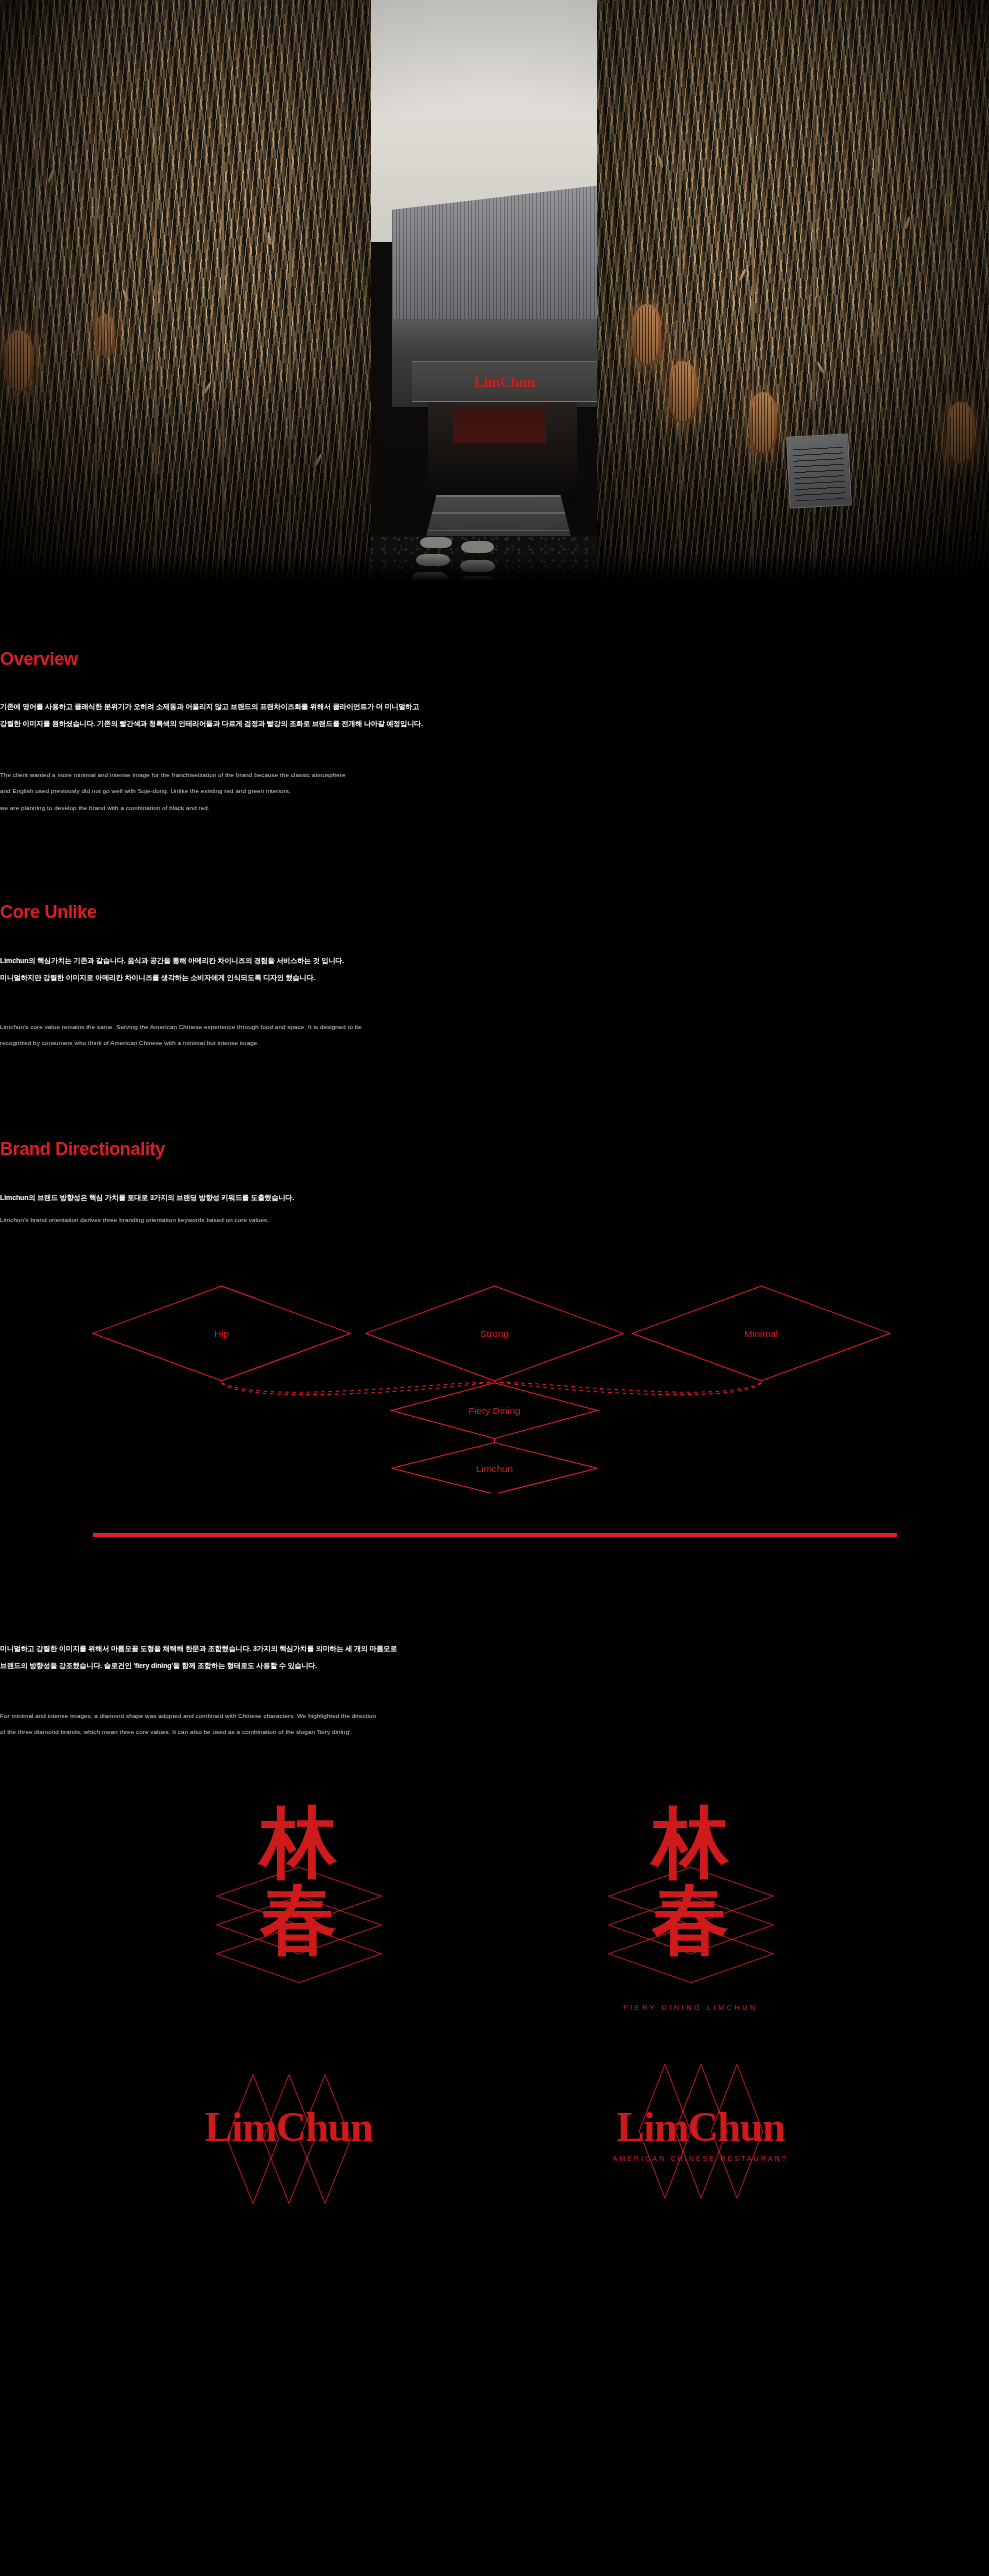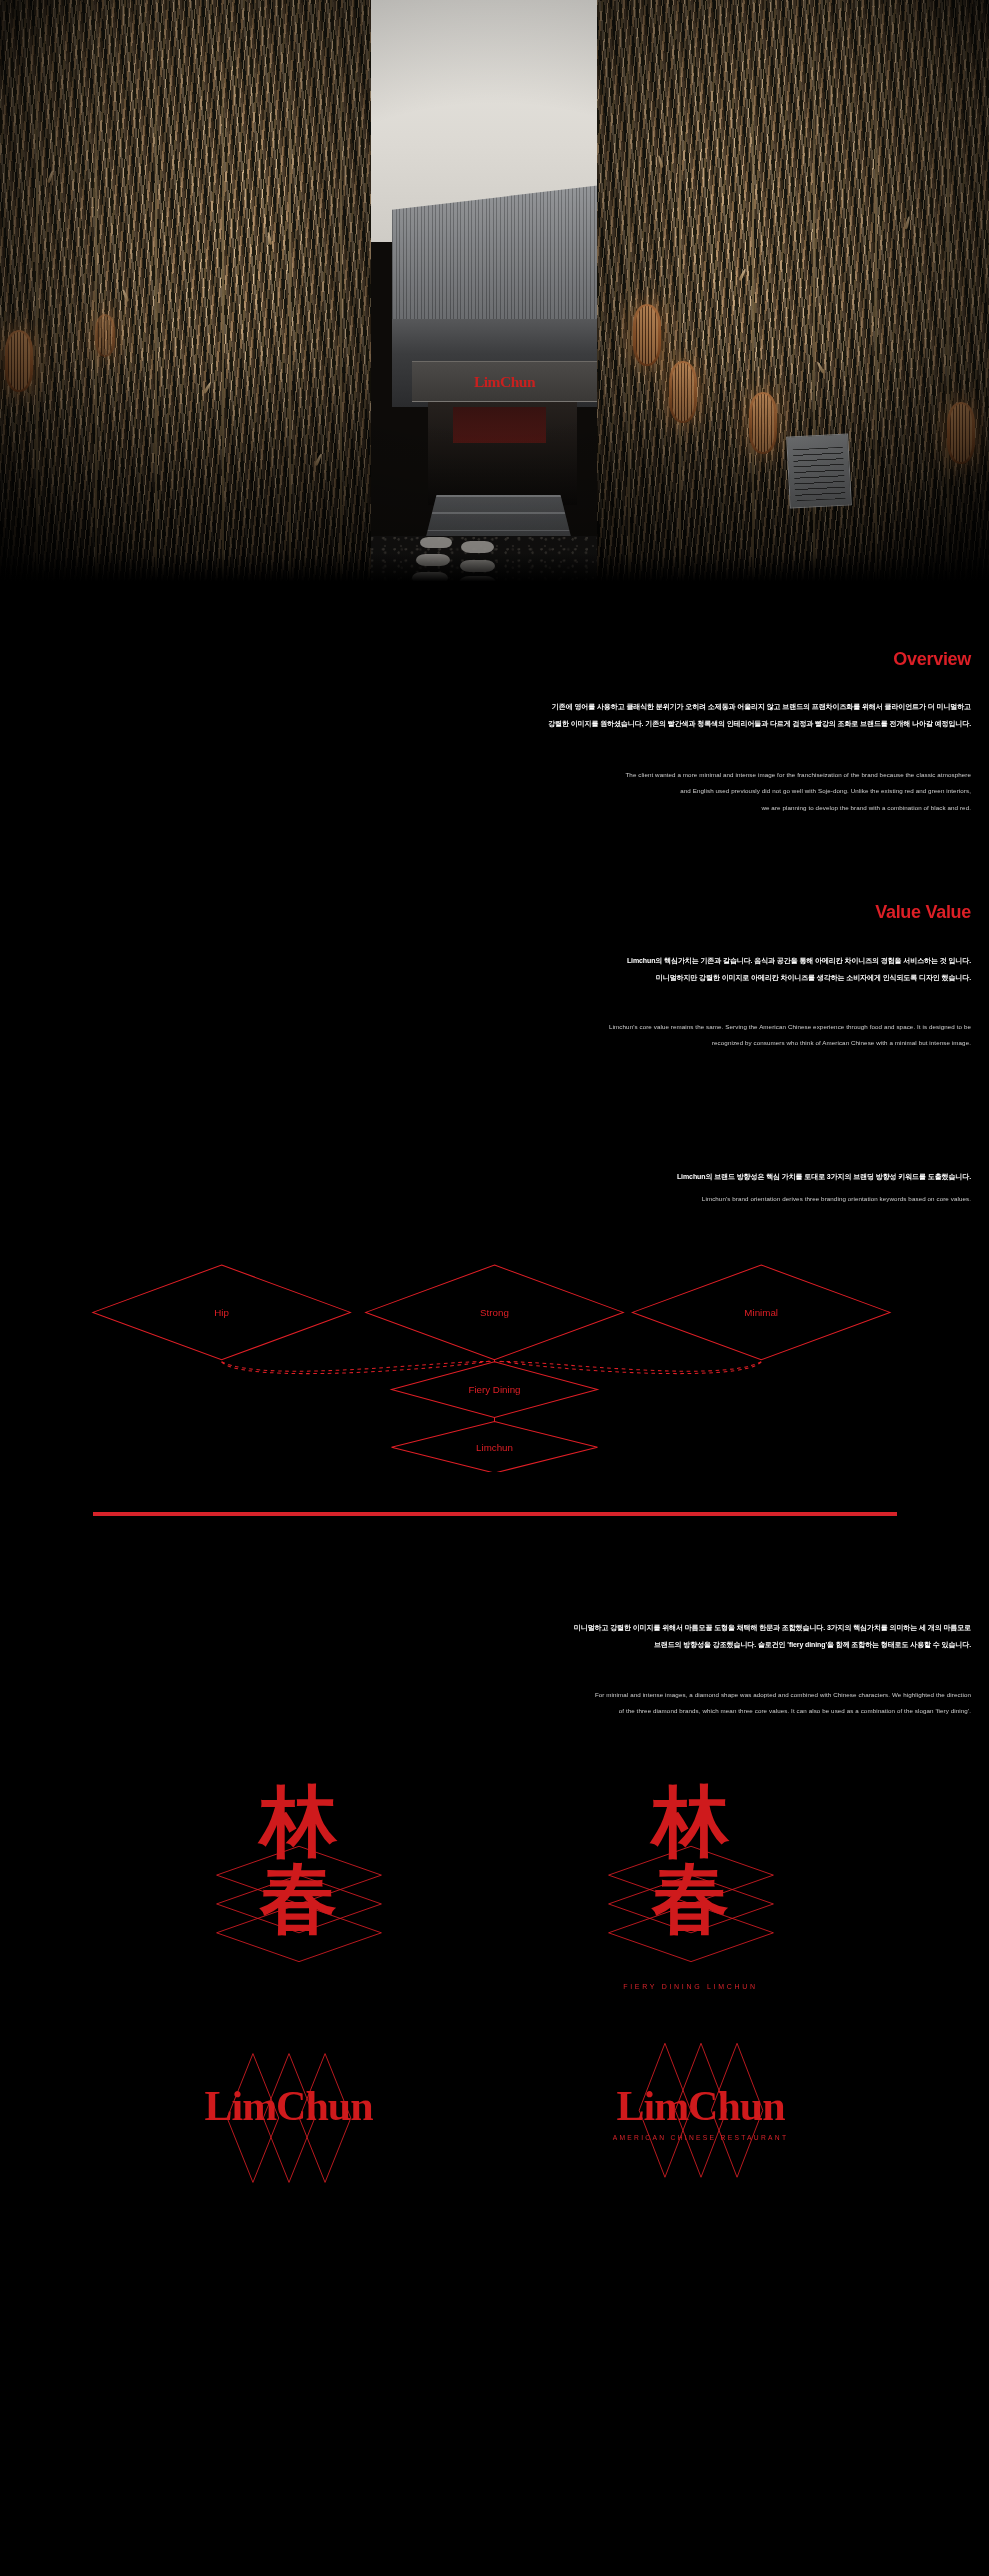--- a/index.html
+++ b/index.html
@@ -161,21 +161,21 @@
   .hero-vignette{
     position:absolute; inset:0;
     background:radial-gradient(ellipse at 50% 45%, rgba(0,0,0,0) 35%, rgba(0,0,0,.35) 78%, rgba(0,0,0,.9) 100%);
   }
   .hero-fade{
     position:absolute; left:0; right:0; bottom:0; height:31px;
     background:linear-gradient(180deg, rgba(0,0,0,0), #000 92%);
   }
 
   
-  .section { width:971px; text-align:right; }
+  .section { width:971px; text-align:left; }
   .sec-title{
     font-size:18px; font-weight:bold; color:#dc1f26; letter-spacing:-0.3px;
   }
   .kr{
     font-size:7px; font-weight:bold; color:#ffffff; line-height:2.45;
     letter-spacing:-0.1px;
   }
   .en{
     font-size:6.2px; font-weight:400; color:#cfcfcf; line-height:2.6;
     letter-spacing:0.1px;
@@ -338,32 +338,33 @@
     <p>강렬한 이미지를 원하셨습니다. 기존의 빨간색과 청록색의 인테리어들과 다르게 검정과 빨강의 조화로 브랜드를 전개해 나아갈 예정입니다.</p>
   </div>
   <div class="en">
     <p>The client wanted a more minimal and intense image for the franchiseization of the brand because the classic atmosphere</p>
     <p>and English used previously did not go well with Soje-dong. Unlike the existing red and green interiors,</p>
     <p>we are planning to develop the brand with a combination of black and red.</p>
   </div>
 </div>
 
 <div class="section" id="sec-corevalue">
-  <div class="sec-title">Value Value</div>
+  <div class="sec-title">Core Unlike</div>
   <div class="kr">
     <p>Limchun의 핵심가치는 기존과 같습니다. 음식과 공간을 통해 아메리칸 차이니즈의 경험을 서비스하는 것 입니다.</p>
     <p>미니멀하지만 강렬한 이미지로 아메리칸 차이니즈를 생각하는 소비자에게 인식되도록 디자인 했습니다.</p>
   </div>
   <div class="en">
     <p>Limchun's core value remains the same. Serving the American Chinese experience through food and space. It is designed to be</p>
     <p>recognized by consumers who think of American Chinese with a minimal but intense image.</p>
   </div>
 </div>
 
 <div class="section" id="sec-direction">
+  <div class="sec-title">Brand Directionality</div>
   <div class="kr">
     <p>Limchun의 브랜드 방향성은 핵심 가치를 토대로 3가지의 브랜딩 방향성 키워드를 도출했습니다.</p>
   </div>
   <div class="en">
     <p>Limchun's brand orientation derives three branding orientation keywords based on core values.</p>
   </div>
 </div>
 
 <div class="diagram-wrap">
   <svg viewBox="0 0 1920 470" xmlns="http://www.w3.org/2000/svg">

